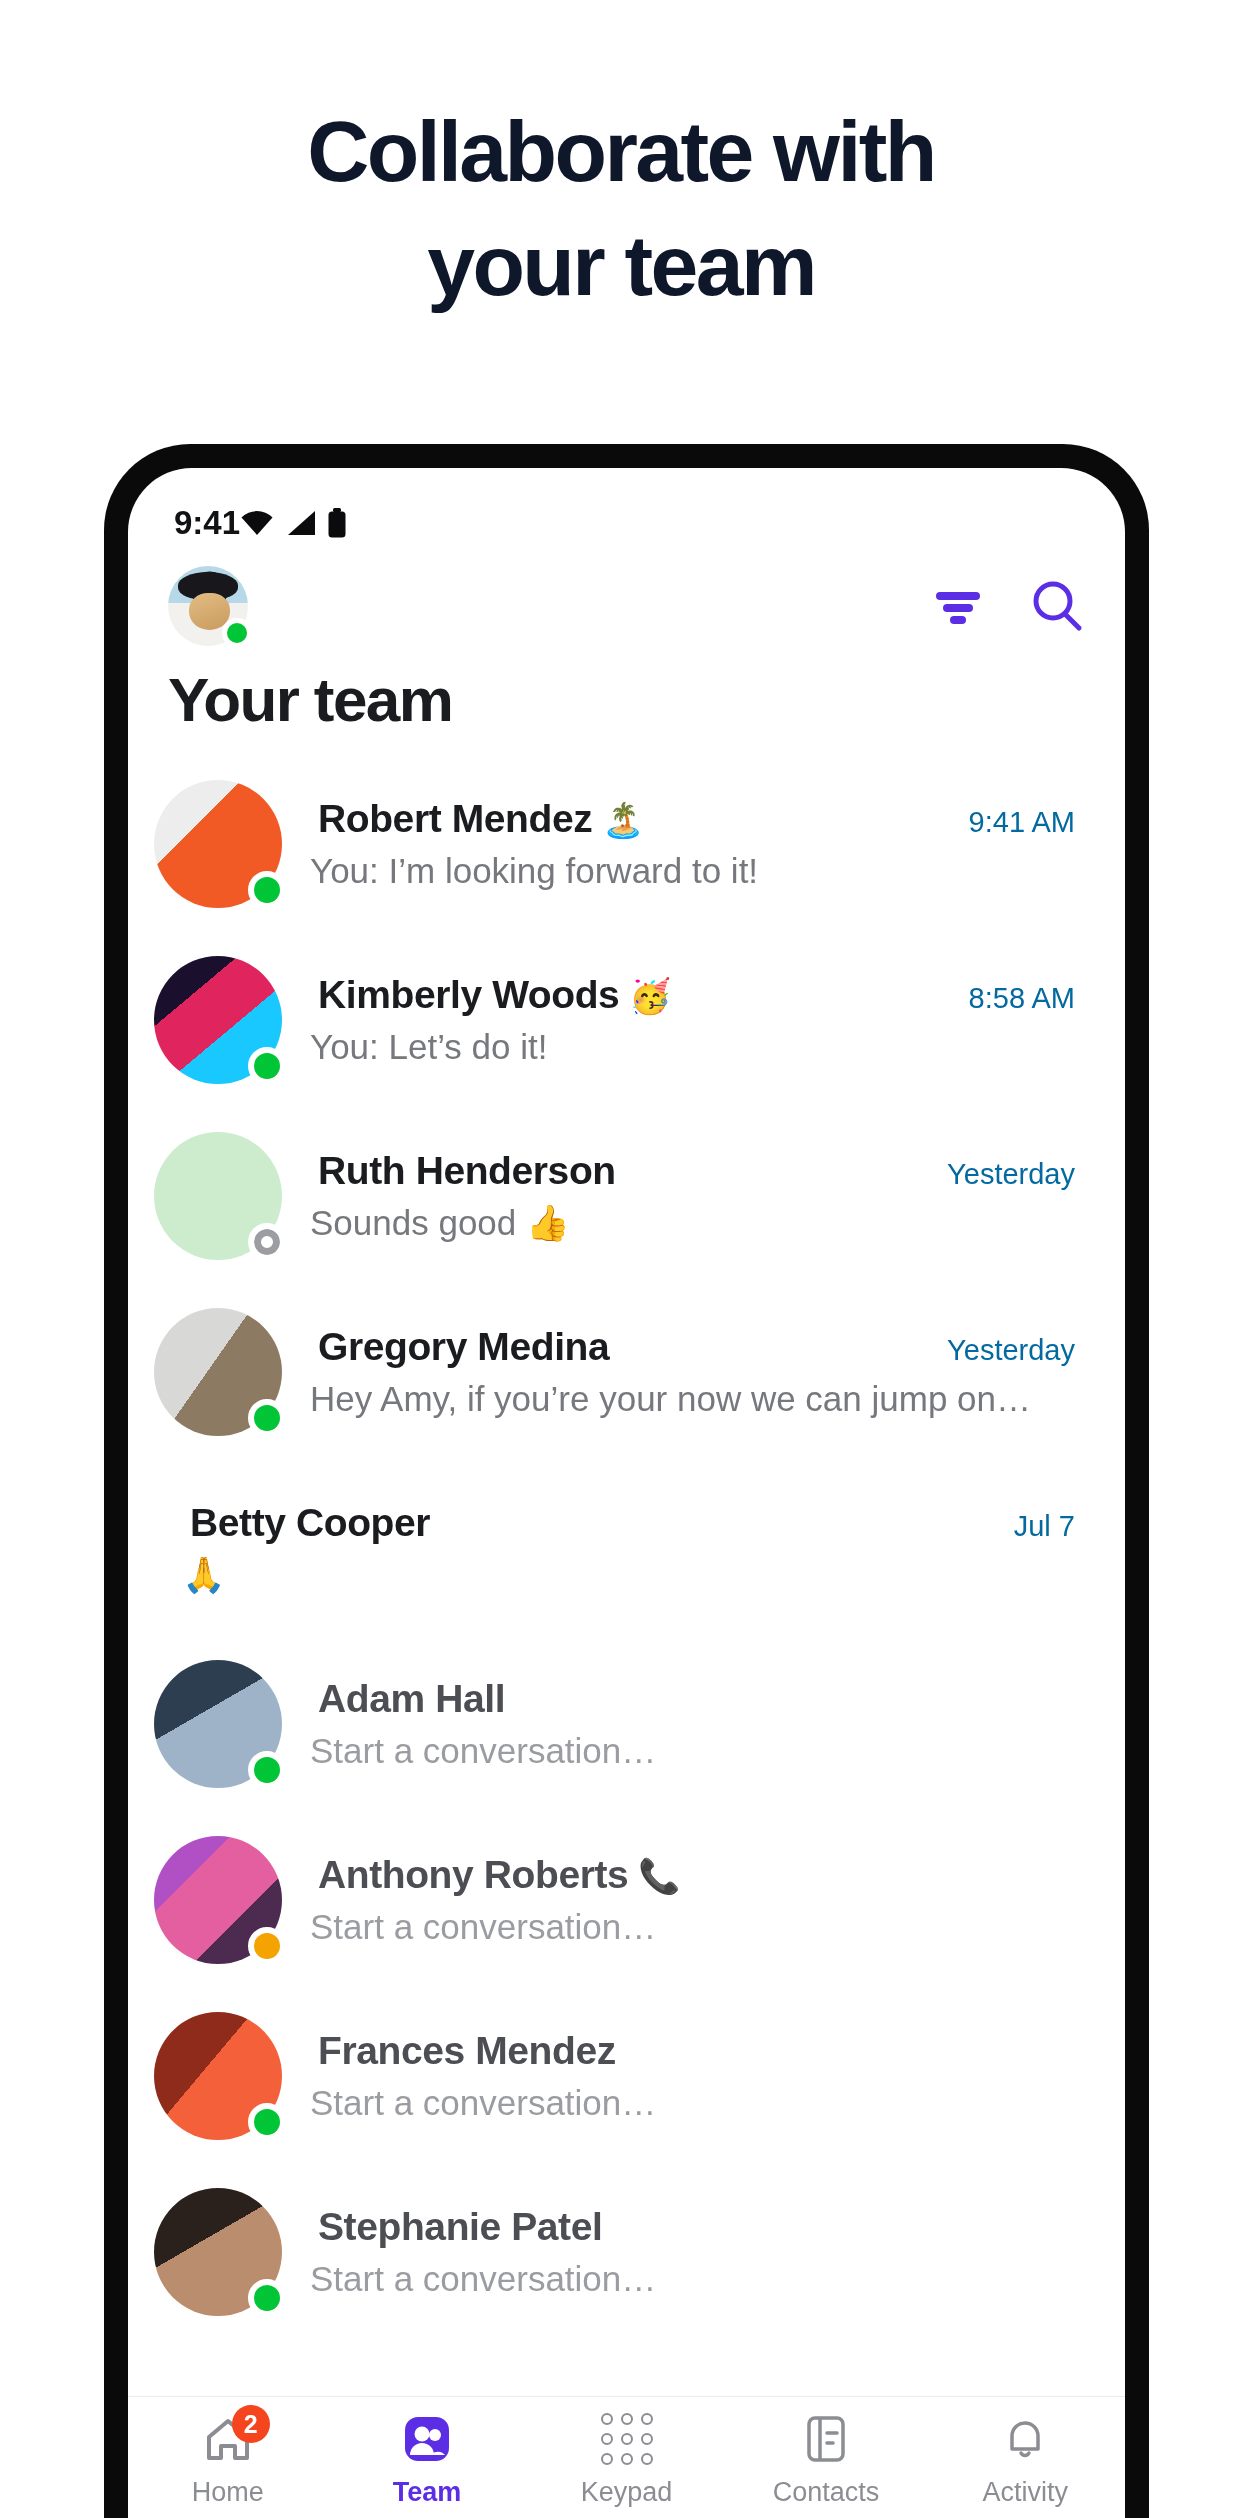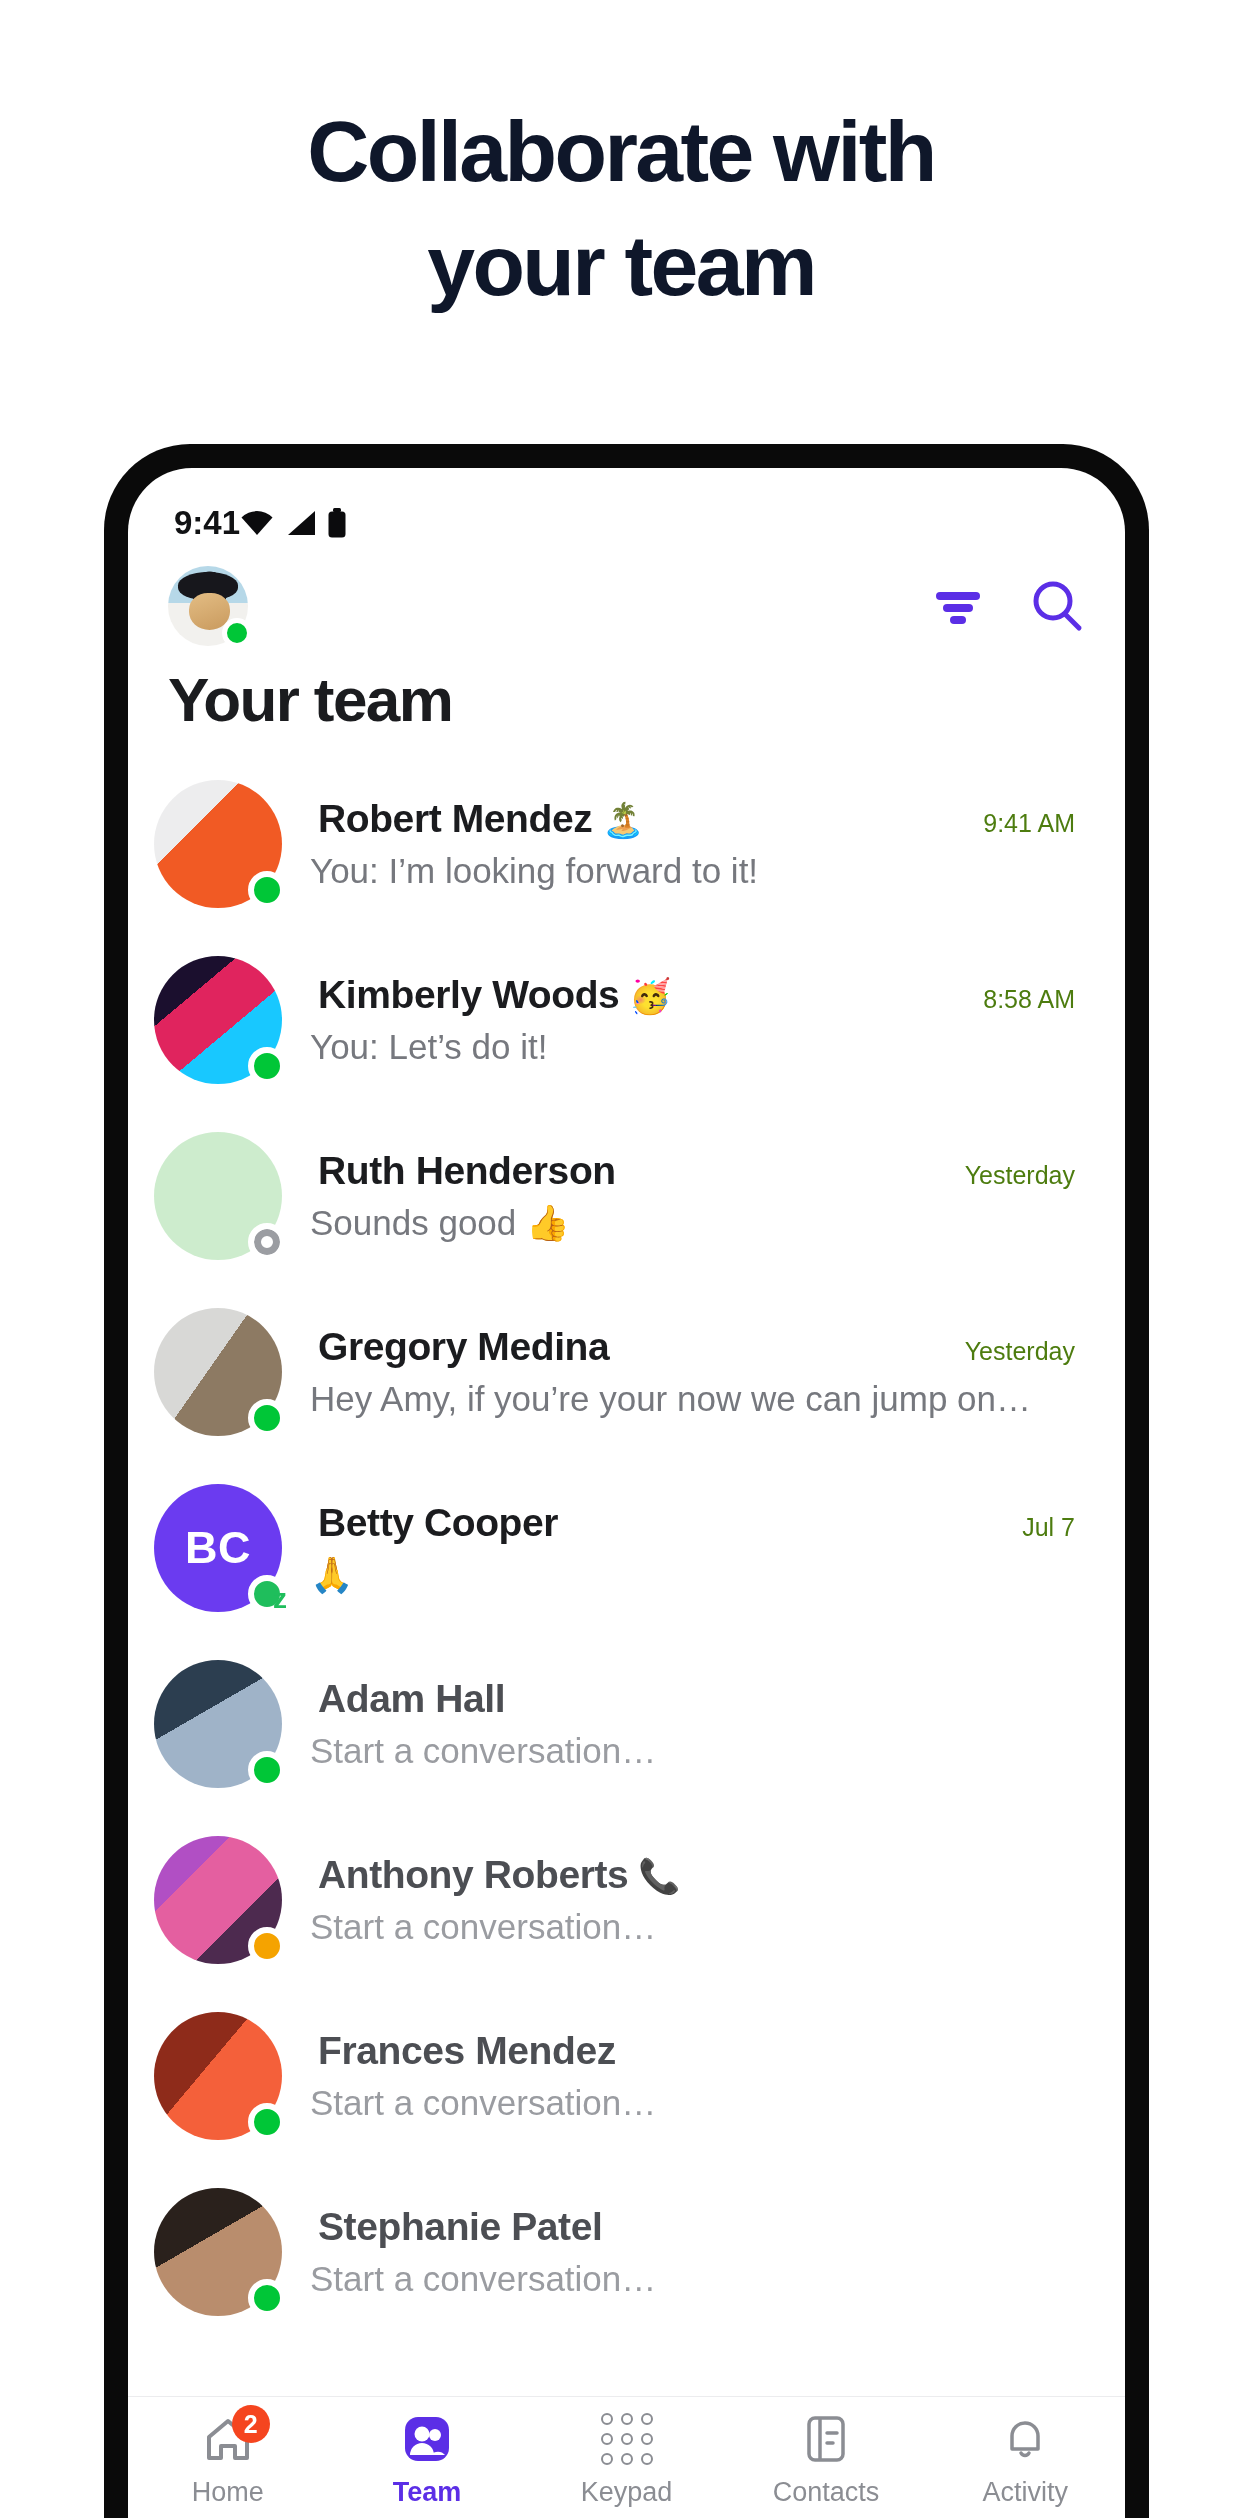--- a/index.html
+++ b/index.html
@@ -151,21 +151,21 @@
   }
   .row-top { display: flex; align-items: baseline; margin-left: 8px; }
   .name {
     font-size: 39px; font-weight: 700; color: #1b1c1f;
     letter-spacing: -0.4px; white-space: nowrap;
   }
   .name.muted { font-weight: 600; color: #4c4e53; }
   .name-emoji { font-size: 34px; margin-left: 10px; }
   .time {
     margin-left: auto; flex: 0 0 auto;
-    font-size: 25px; color: #4d7c0f; white-space: nowrap;
+    font-size: 29px; color: #0369a1; white-space: nowrap;
     padding-left: 18px;
   }
   .snippet {
     margin-top: 10px;
     font-size: 35px; color: #76787e;
     white-space: nowrap; overflow: hidden; text-overflow: clip;
   }
   .snippet.placeholder { color: #9a9ca1; }
 
   
@@ -305,26 +305,20 @@
             </div>
             <div class="row-body">
               <div class="row-top">
                 <div class="name">Gregory Medina</div>
                 <div class="time">Yesterday</div>
               </div>
               <div class="snippet">Hey Amy, if you’re your now we can jump on…</div>
             </div>
           </div>
           <div class="row">
-            <div class="av-wrap">
-              <div class="av-initials" style="background: rgb(107, 59, 240);">BC</div>
-              <div class="pres dnd">
-                <span class="zz">z</span>
-              </div>
-            </div>
             <div class="row-body">
               <div class="row-top">
                 <div class="name">Betty Cooper</div>
                 <div class="time">Jul 7</div>
               </div>
               <div class="snippet">🙏</div>
             </div>
           </div>
           <div class="row">
             <div class="av-wrap">

